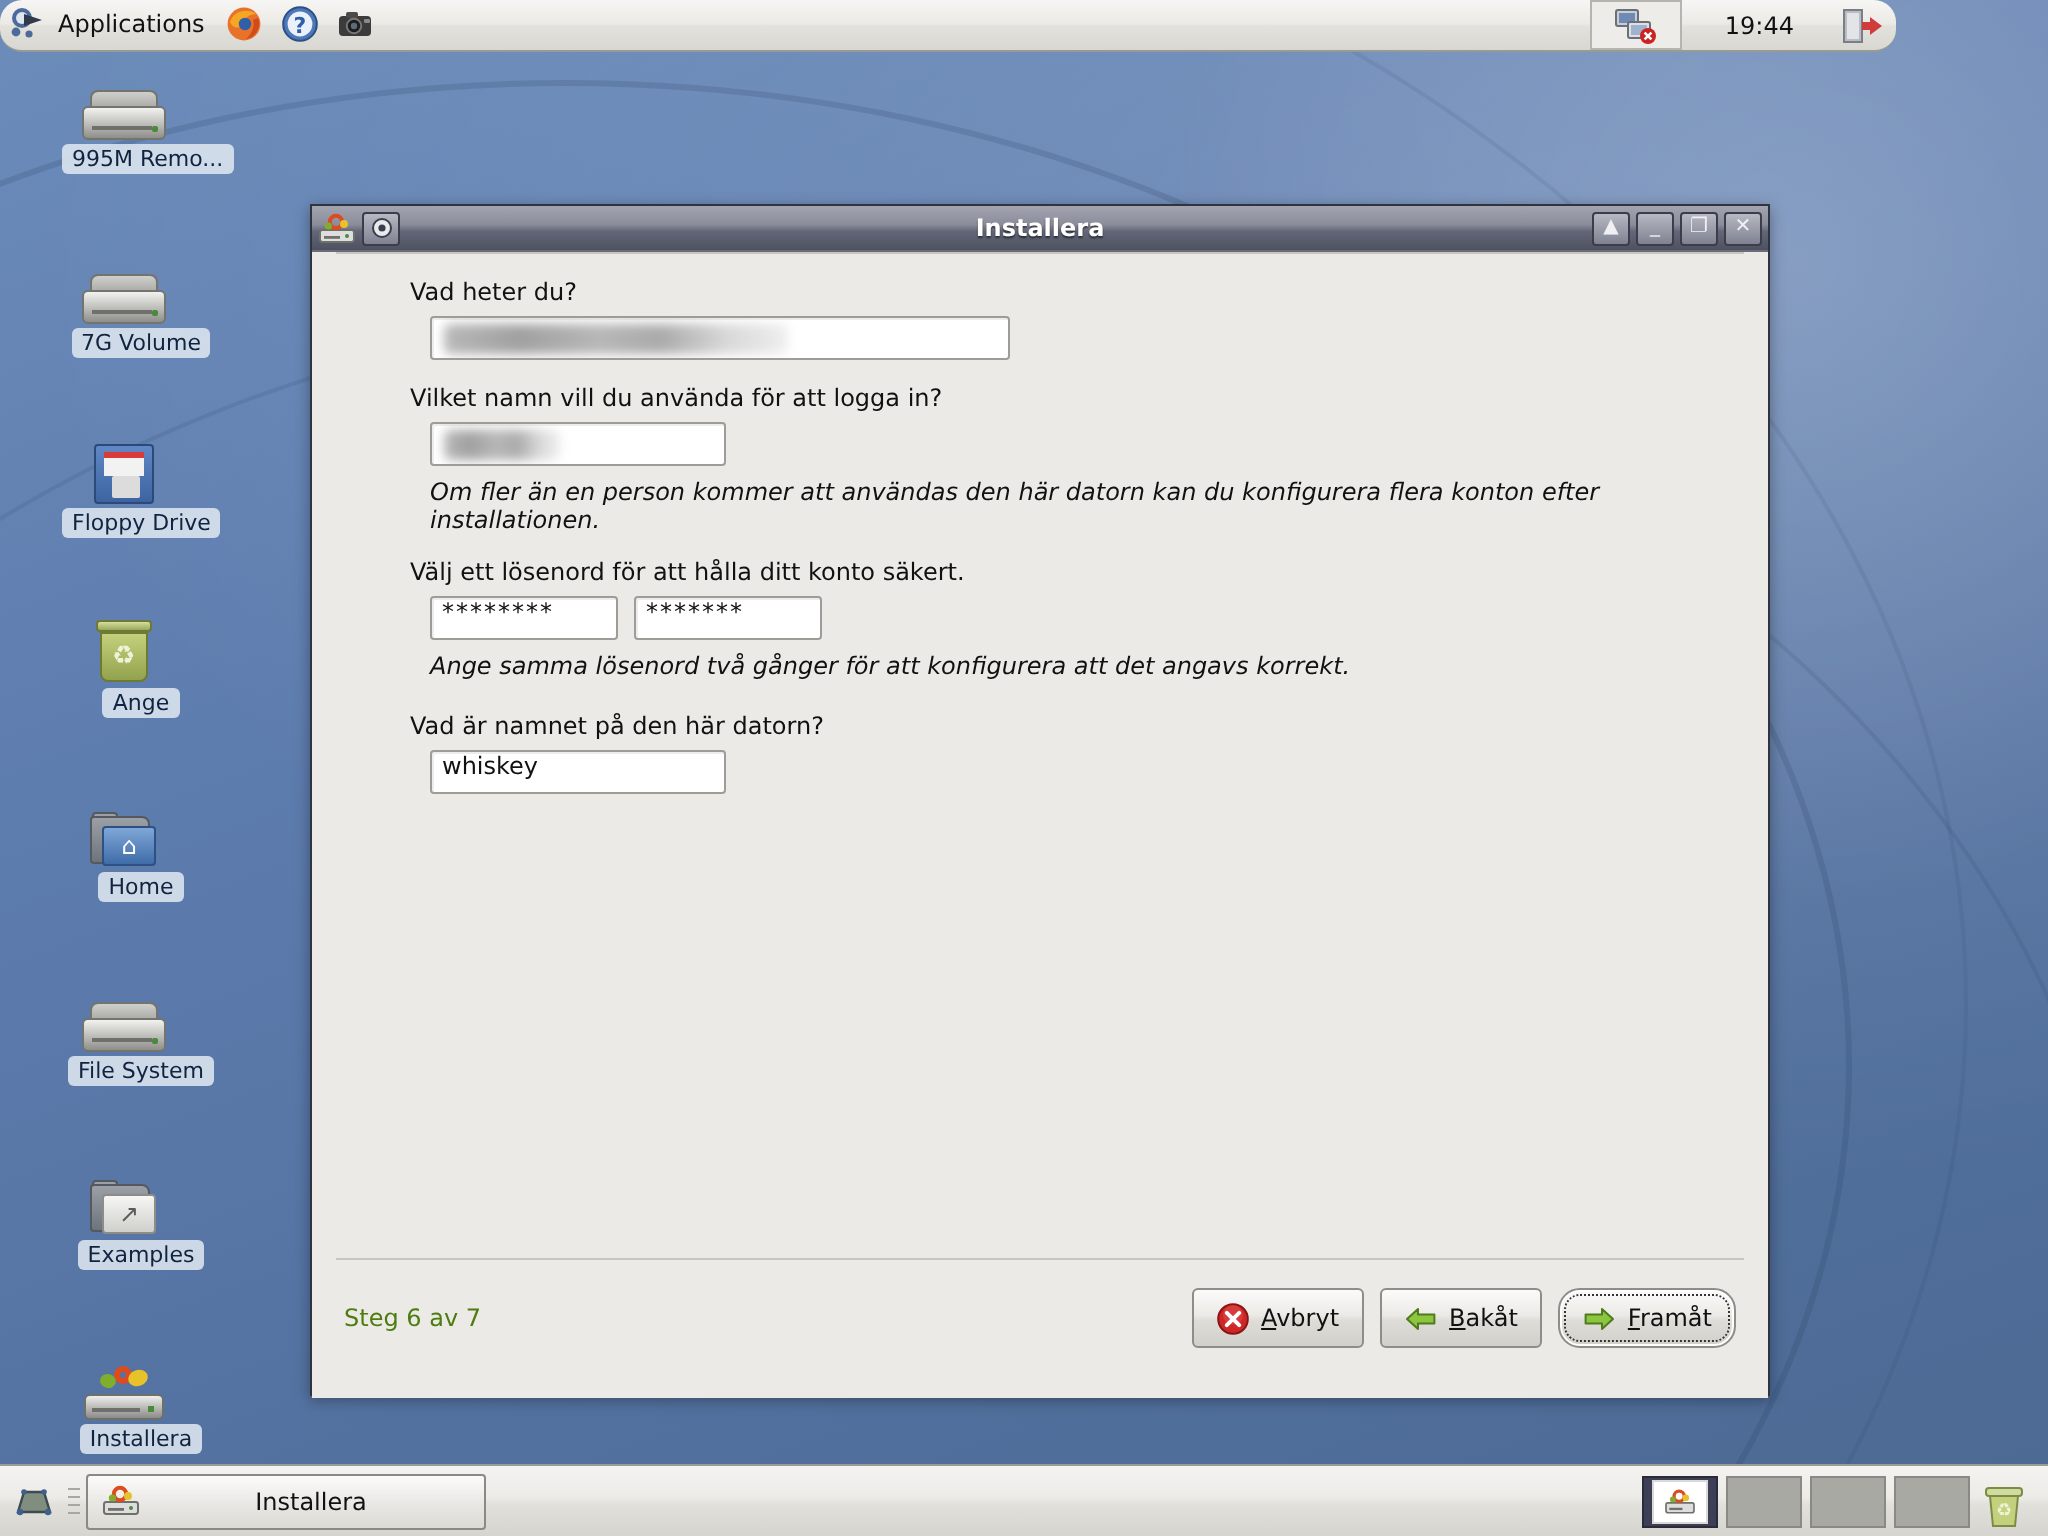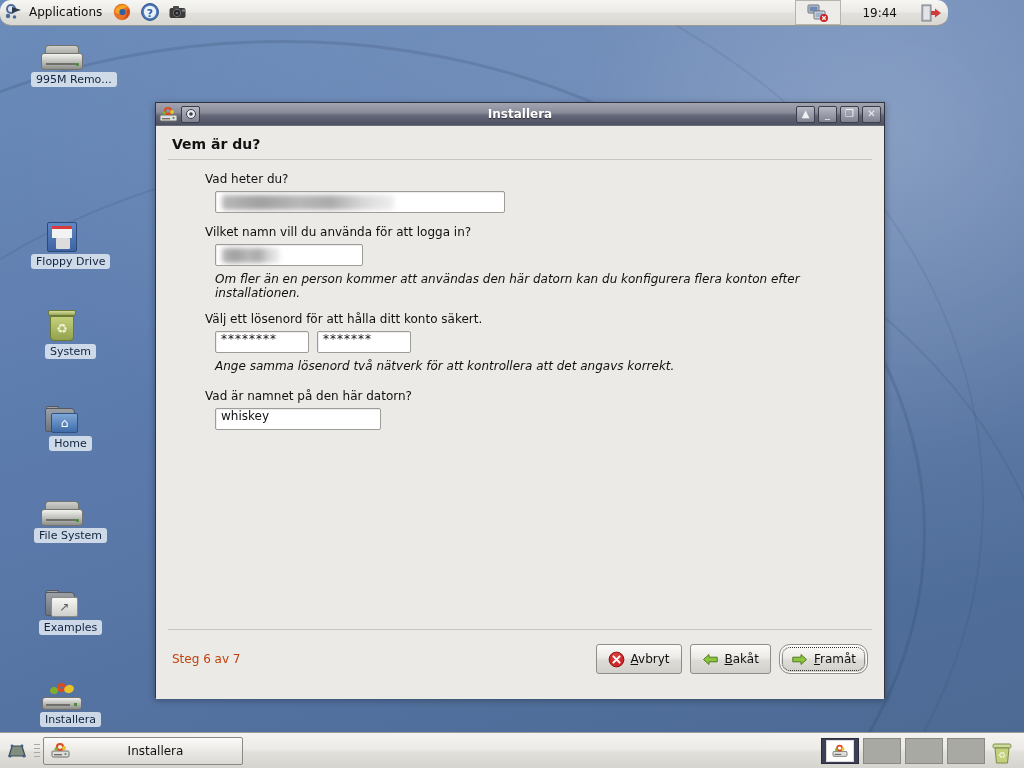--- a/index.html
+++ b/index.html
@@ -134,38 +134,38 @@
   .hint{font-size:12px;font-style:italic;color:#111;margin:6px 0 0 10px;}
   .field{
     box-sizing:border-box;height:22px;border:1px solid #9e9c97;background:#fff;
     font-family:"DejaVu Sans","Liberation Sans",sans-serif;font-size:12px;color:#111;
     padding:0 5px;margin-left:10px;border-radius:2px;
     box-shadow:inset 1px 1px 0 rgba(0,0,0,.07);
   }
   .field.name{width:290px;position:relative;overflow:hidden;}
   .field.user{width:148px;position:relative;overflow:hidden;}
   .field.pw{width:94px;letter-spacing:1px;}
-  .field.host{width:166px;}
+  .field.host{width:148px;}
   .blurtext{
     position:absolute;left:6px;top:3px;height:15px;
     filter:blur(2.6px);opacity:.72;
     background:linear-gradient(90deg,#9e9e9e 0%,#7c7c7c 22%,#9c9c9c 45%,#8a8a8a 63%,#c9c9c9 82%,#e9e9e9 100%);
     border-radius:3px;
   }
   .blurtext.w1{width:172px;}
   .blurtext.w2{width:58px;}
   .pwrow{display:flex;gap:8px;}
   .pwrow .field{margin-left:0;}
   .pwrow .first{margin-left:10px;}
 
   
   #footer{position:absolute;left:0;right:0;bottom:0;height:70px;}
   #footer .hr{margin:0 12px;}
   #footer-in{display:flex;align-items:center;padding:14px 16px 0 16px;}
-  #step{font-size:12px;color:#c2410c;}
+  #step{font-size:12px;color:#4d7c0f;}
   #btns{margin-left:auto;display:flex;gap:8px;}
   .btn{
     box-sizing:border-box;height:30px;min-width:80px;padding:0 11px;
     display:flex;align-items:center;justify-content:center;gap:6px;
     background:linear-gradient(to bottom,#fbfbfa 0%,#eceae6 45%,#dedcd7 55%,#d2d0cb 100%);
     border:1px solid #8f8d88;border-radius:3px;font-size:12px;color:#111;
   }
   .btn.focus{box-shadow:0 0 0 1px #fff inset;outline:1px dotted #333;outline-offset:-4px;border-radius:11px;}
   .gicon{width:17px;height:17px;position:relative;display:inline-block;}
 
@@ -209,40 +209,51 @@
       <span class="ico-drive">
           <i class="top"></i>
           <i class="body"></i>
           <i class="slot"></i>
           <i class="led"></i>
         </span>
     </div>
     <span class="cap">995M Remo...</span>
   </div>
 
+  <div class="dicon" style="top:120px;">
+    <div class="gfx">
+      <span class="ico-drive">
+          <i class="top"></i>
+          <i class="body"></i>
+          <i class="slot"></i>
+          <i class="led"></i>
+        </span>
+    </div>
+    <span class="cap">7G Volume</span>
+  </div>
 
   <div class="dicon" style="top:210px;">
     <div class="gfx">
       <span class="ico-floppy">
           <i class="lbl"></i>
           <i class="sh"></i>
         </span>
     </div>
     <span class="cap">Floppy Drive</span>
   </div>
 
   <div class="dicon" style="top:300px;">
     <div class="gfx">
       <span class="ico-trash">
           <i class="lid"></i>
           <i class="can"></i>
           <i class="rec">♻</i>
         </span>
     </div>
-    <span class="cap">System</span>
+    <span class="cap">Ange</span>
   </div>
 
   <div class="dicon" style="top:392px;">
     <div class="gfx">
       <span class="ico-folder">
           <i class="tab"></i>
           <i class="back"></i>
           <i class="front">⌂</i>
         </span>
     </div>
@@ -381,23 +392,20 @@
       <div class="tright">
         <span class="tb-btn">▲</span>
         <span class="tb-btn">_</span>
         <span class="tb-btn">❐</span>
         <span class="tb-btn">✕</span>
       </div>
     </div>
 
     <div id="win-body">
 
-      <div id="head-row">
-        <h1>Vem är du?</h1>
-      </div>
       <div class="hr"></div>
 
       <div id="form">
 
         <p class="q">Vad heter du?</p>
         <div class="field name">
           <span class="blurtext w1"></span>
         </div>
 
         <div class="gap"></div>
@@ -408,21 +416,21 @@
         </div>
         <p class="hint">Om fler än en person kommer att användas den här datorn kan du konfigurera flera konton efter installationen.</p>
 
         <div class="gap"></div>
 
         <p class="q">Välj ett lösenord för att hålla ditt konto säkert.</p>
         <div class="pwrow">
           <div class="field pw first">********</div>
           <div class="field pw">*******</div>
         </div>
-        <p class="hint">Ange samma lösenord två nätverk för att kontrollera att det angavs korrekt.</p>
+        <p class="hint">Ange samma lösenord två gånger för att konfigurera att det angavs korrekt.</p>
 
         <div class="gap" style="height:16px;"></div>
 
         <p class="q">Vad är namnet på den här datorn?</p>
         <div class="field host">whiskey</div>
       </div>
 
       <div id="footer">
         <div class="hr"></div>
         <div id="footer-in">

